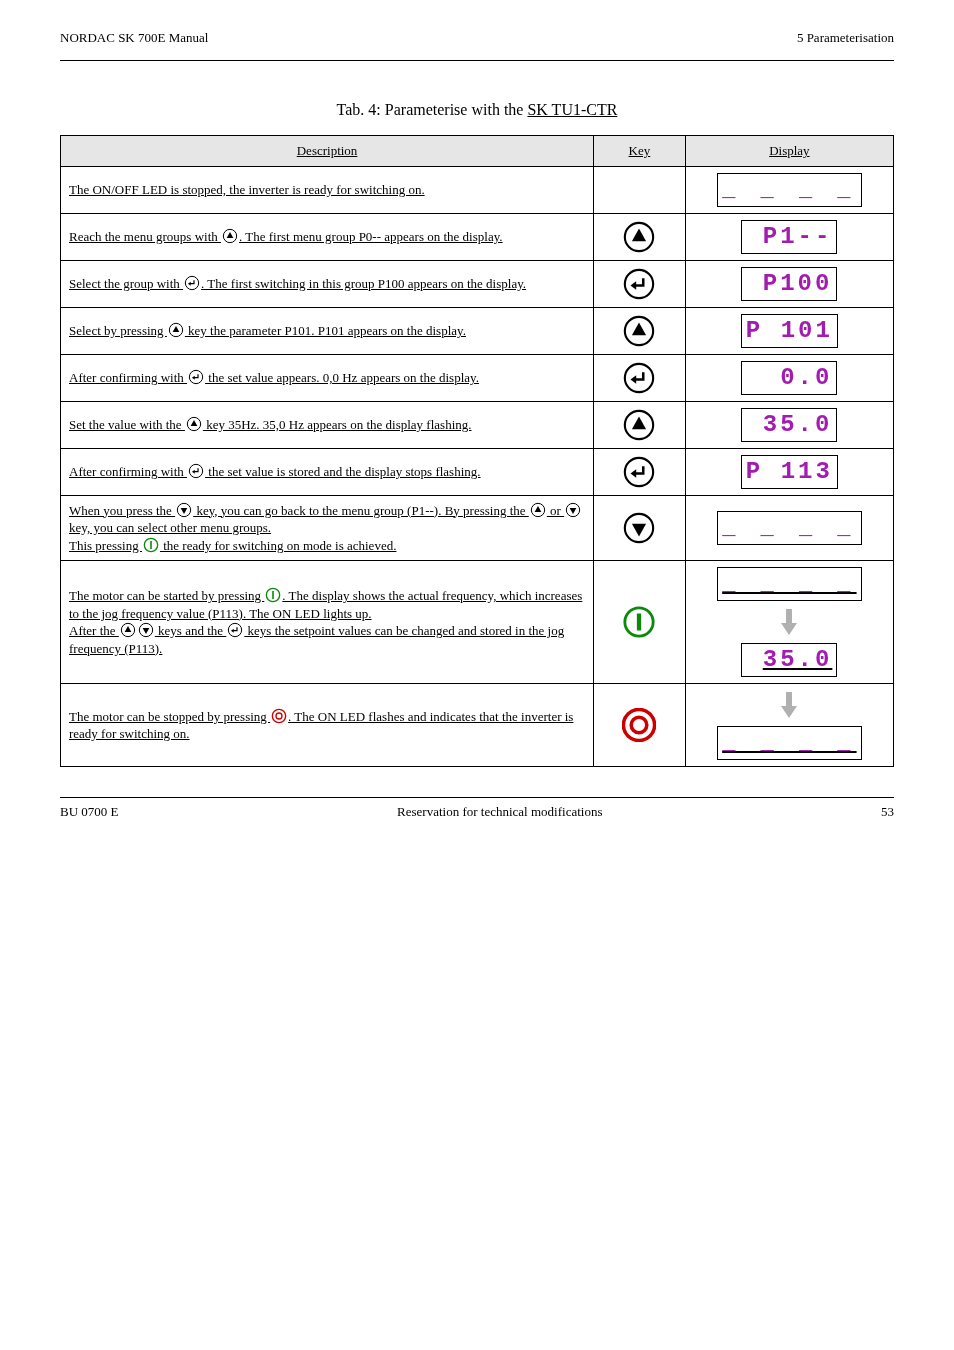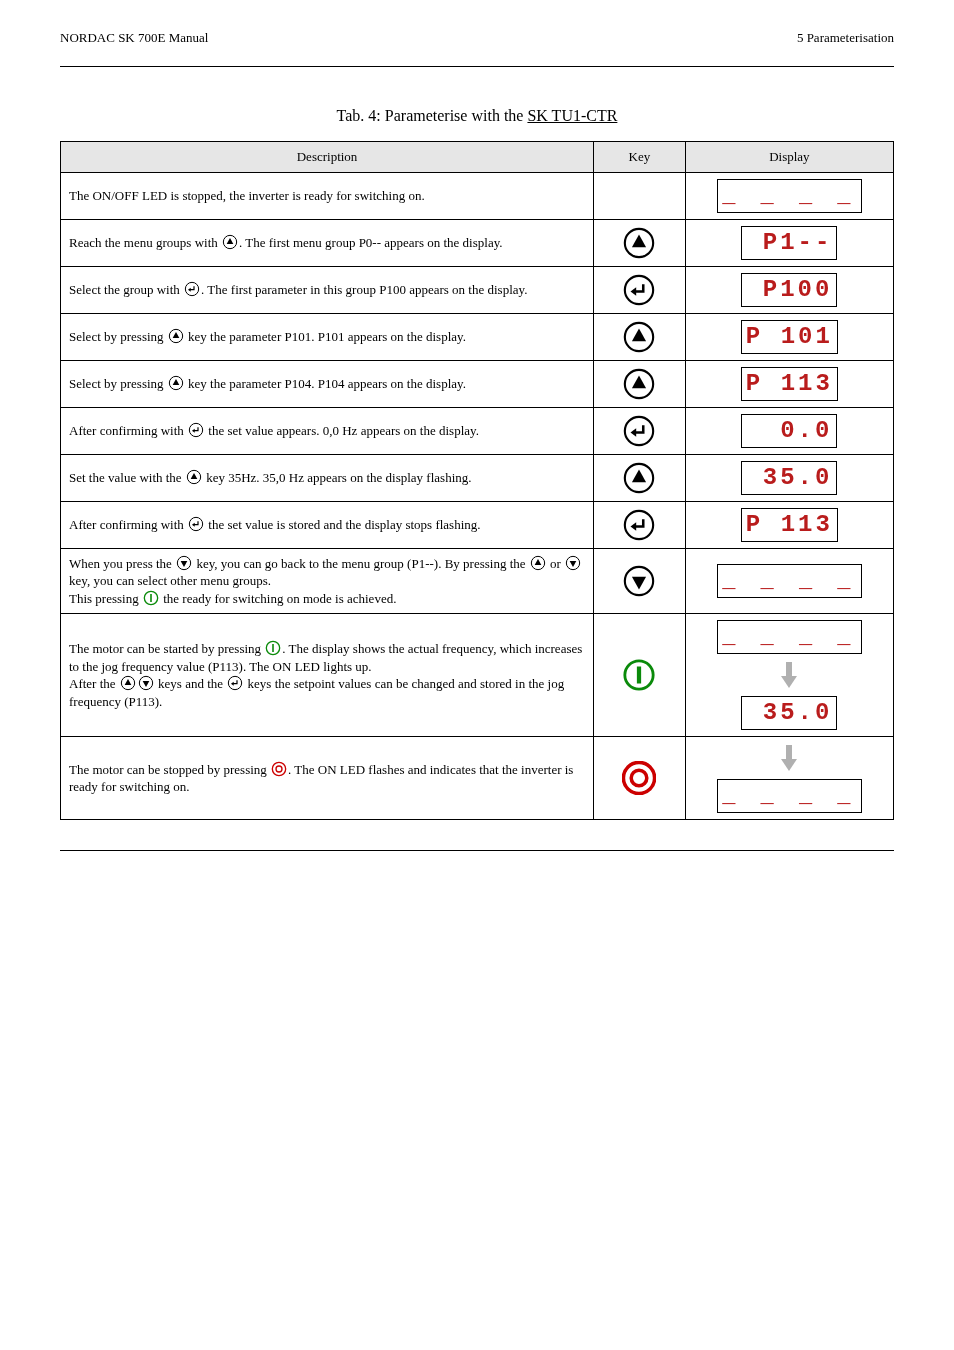--- a/index.html
+++ b/index.html
@@ -12,21 +12,21 @@
     background: #fff;
     width: 954px;
   }
   .page {
     padding: 30px 60px 30px 60px;
   }
   .header {
     display: flex;
     justify-content: space-between;
     font-size: 13px;
-    margin-bottom: 20px;
+    margin-bottom: 14px;
   }
   .header .right { text-align: right; }
   hr.rule {
     border: none;
     border-top: 1.5px solid #000;
     margin: 0 0 40px 0;
   }
   hr.footrule {
     border: none;
     border-top: 1.5px solid #000;
@@ -41,20 +41,21 @@
     text-align: center;
     font-size: 16px;
     margin-bottom: 10px;
   }
   .caption .underline { text-decoration: underline; }
   table.main {
     border-collapse: collapse;
     width: 100%;
     margin: 16px auto 20px auto;
     table-layout: fixed;
+    text-decoration: underline;
   }
   table.main th, table.main td {
     border: 1.2px solid #000;
     padding: 6px 8px;
     vertical-align: middle;
     font-size: 13px;
     line-height: 1.35;
   }
   table.main th {
     background: #e6e6e6;
@@ -86,21 +87,21 @@
     border: 1.5px solid #000;
     padding: 2px 4px;
     min-width: 96px;
     height: 34px;
     font-family: "Courier New", monospace;
     font-size: 24px;
     letter-spacing: 3px;
     text-align: right;
     line-height: 28px;
     font-weight: bold;
-    color: #b91c1c;
+    color: #a21caf;
     background: #fff;
   }
   .lcd.small-dash {
     font-size: 22px;
     letter-spacing: 6px;
     line-height: 30px;
   }
   .disp-stack {
     display: flex;
     flex-direction: column;
@@ -163,43 +164,34 @@
                 <use href="#ico-up"></use>
               </svg></span><span>. The first menu group P0-- appears on the display.</span></td>
           <td class="key-cell"><span class="icon-lg"><svg viewBox="0 0 24 24">
                 <use href="#ico-up"></use>
               </svg></span></td>
           <td class="disp-cell"><div class="lcd">P1--</div></td>
         </tr>
         <tr>
           <td><span>Select the group with </span><span class="icon-sm"><svg viewBox="0 0 24 24">
                 <use href="#ico-enter"></use>
-              </svg></span><span>. The first parameter in this group P100 appears on the display.</span></td>
+              </svg></span><span>. The first switching in this group P100 appears on the display.</span></td>
           <td class="key-cell"><span class="icon-lg"><svg viewBox="0 0 24 24">
                 <use href="#ico-enter"></use>
               </svg></span></td>
           <td class="disp-cell"><div class="lcd">P100</div></td>
         </tr>
         <tr>
           <td><span>Select by pressing </span><span class="icon-sm"><svg viewBox="0 0 24 24">
                 <use href="#ico-up"></use>
               </svg></span><span> key the parameter P101. P101 appears on the display.</span></td>
           <td class="key-cell"><span class="icon-lg"><svg viewBox="0 0 24 24">
                 <use href="#ico-up"></use>
               </svg></span></td>
           <td class="disp-cell"><div class="lcd">P 101</div></td>
-        </tr>
-        <tr>
-          <td><span>Select by pressing </span><span class="icon-sm"><svg viewBox="0 0 24 24">
-                <use href="#ico-up"></use>
-              </svg></span><span> key the parameter P104. P104 appears on the display.</span></td>
-          <td class="key-cell"><span class="icon-lg"><svg viewBox="0 0 24 24">
-                <use href="#ico-up"></use>
-              </svg></span></td>
-          <td class="disp-cell"><div class="lcd">P 113</div></td>
         </tr>
         <tr>
           <td><span>After confirming with </span><span class="icon-sm"><svg viewBox="0 0 24 24">
                 <use href="#ico-enter"></use>
               </svg></span><span> the set value appears. 0,0 Hz appears on the display.</span></td>
           <td class="key-cell"><span class="icon-lg"><svg viewBox="0 0 24 24">
                 <use href="#ico-enter"></use>
               </svg></span></td>
           <td class="disp-cell"><div class="lcd">0.0</div></td>
         </tr>
@@ -276,20 +268,25 @@
                 </svg>
               </div>
               <div class="lcd small-dash">_ _ _ _</div>
             </div>
           </td>
         </tr>
       </tbody>
   </table>
 
   <hr class="footrule">
+  <div class="footer">
+    <div>BU 0700 E</div>
+    <div>Reservation for technical modifications</div>
+    <div>53</div>
+  </div>
 </div>
 
 <svg width="0" height="0" style="position:absolute">
   <defs>
     <g id="ico-up">
       <circle cx="12" cy="12" r="10" fill="none" stroke="#000" stroke-width="1.5"></circle>
       <polygon points="12,6 17,15 7,15" fill="#000"></polygon>
     </g>
     <g id="ico-down">
       <circle cx="12" cy="12" r="10" fill="none" stroke="#000" stroke-width="1.5"></circle>

